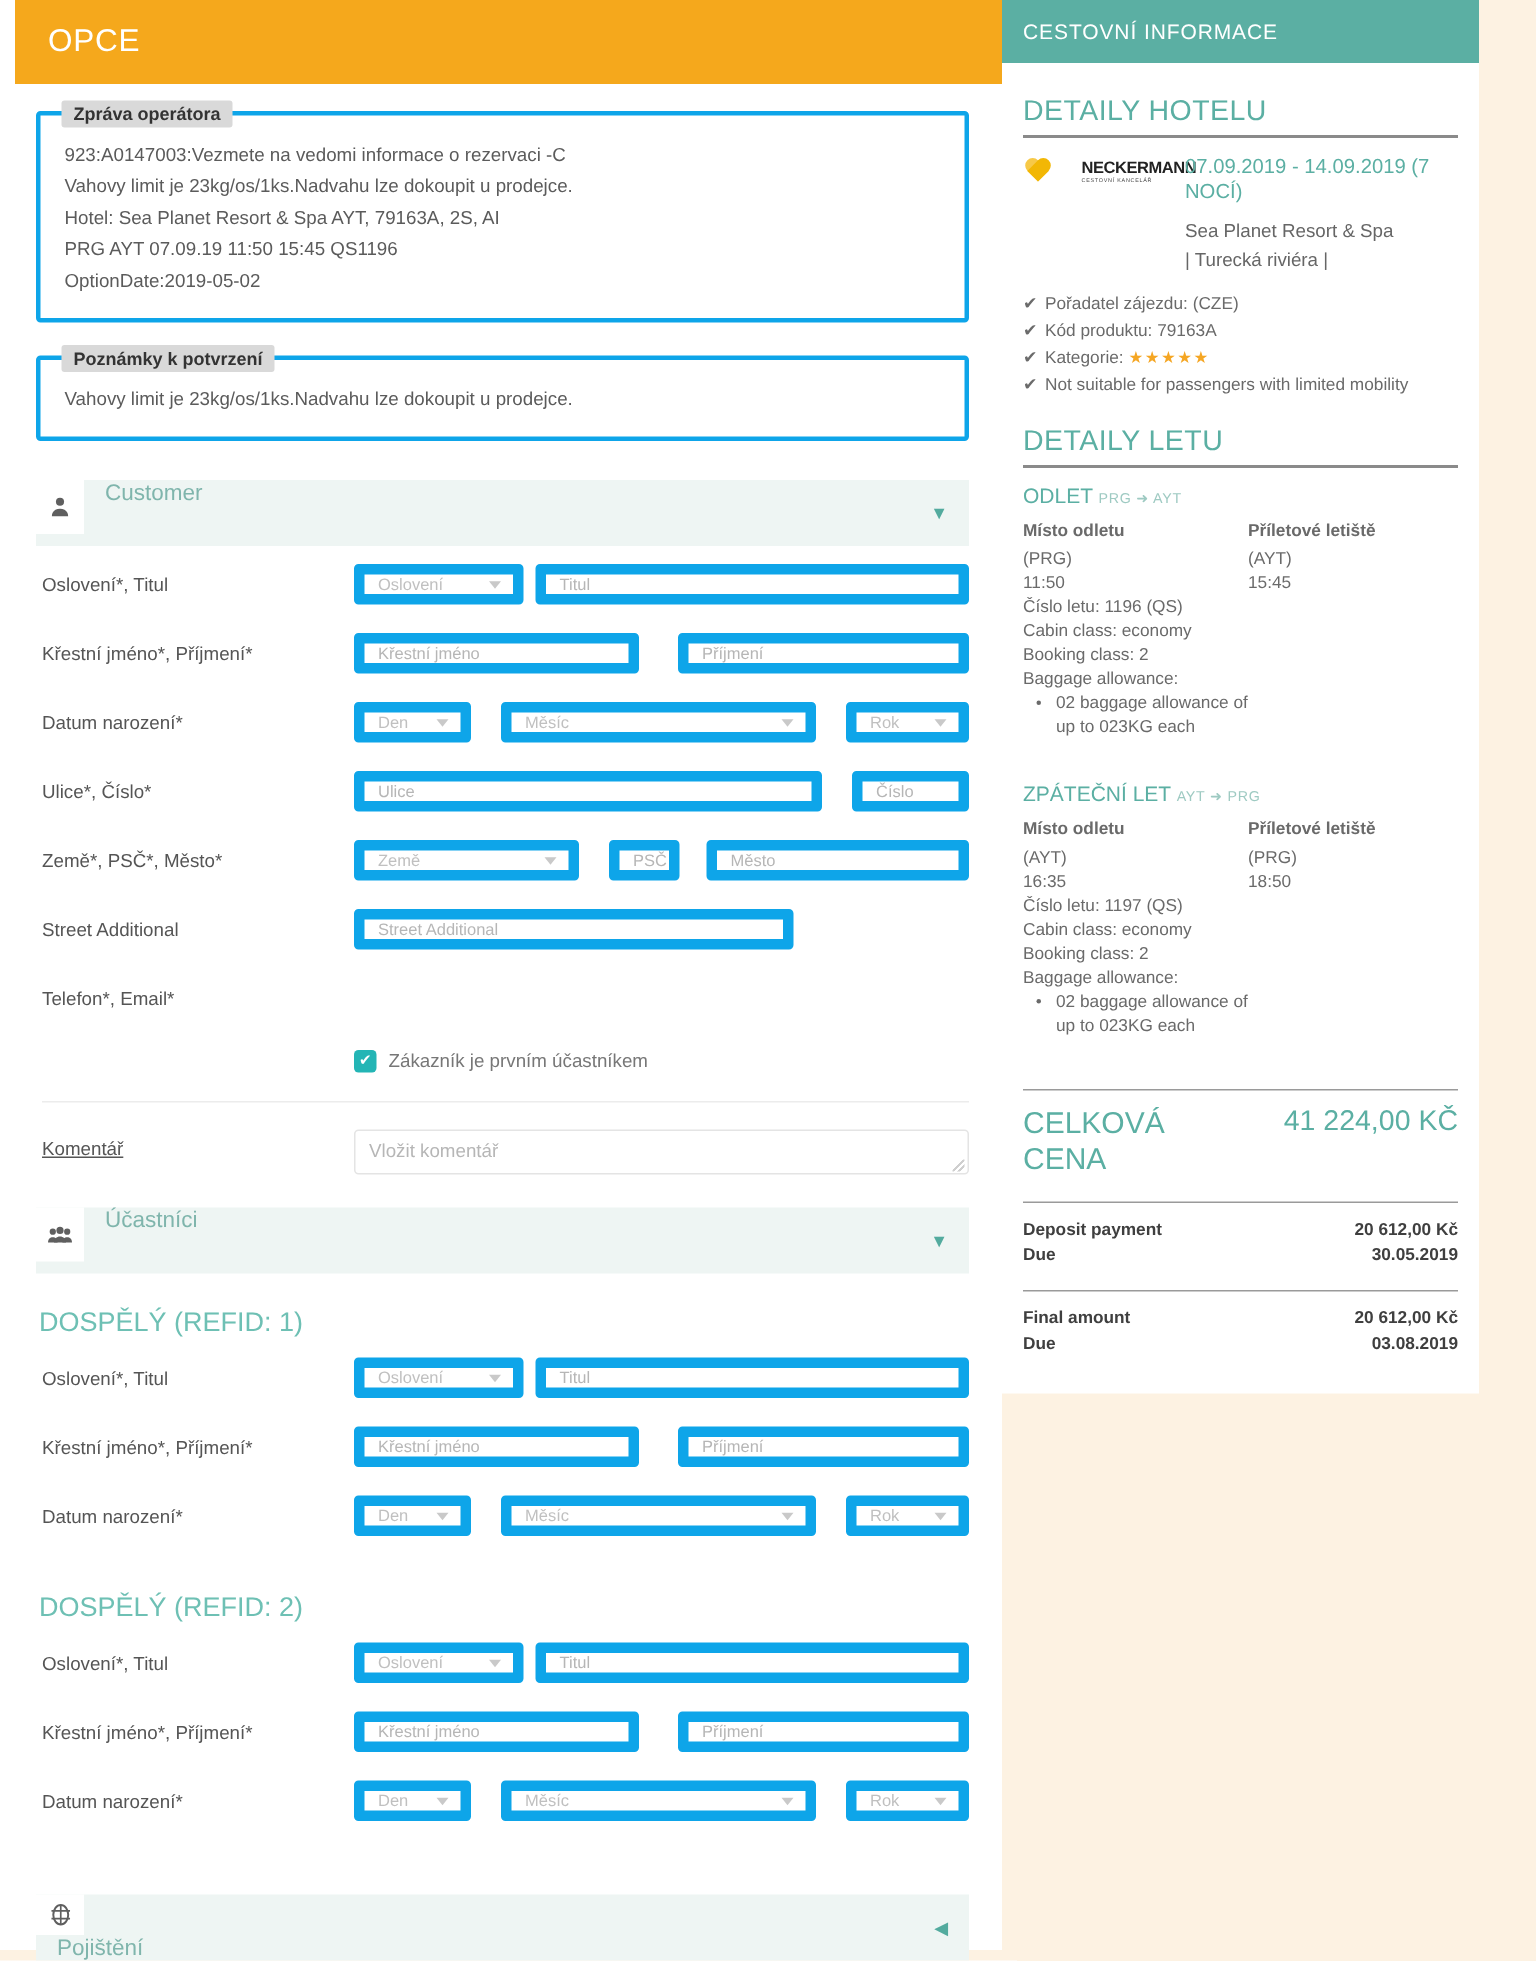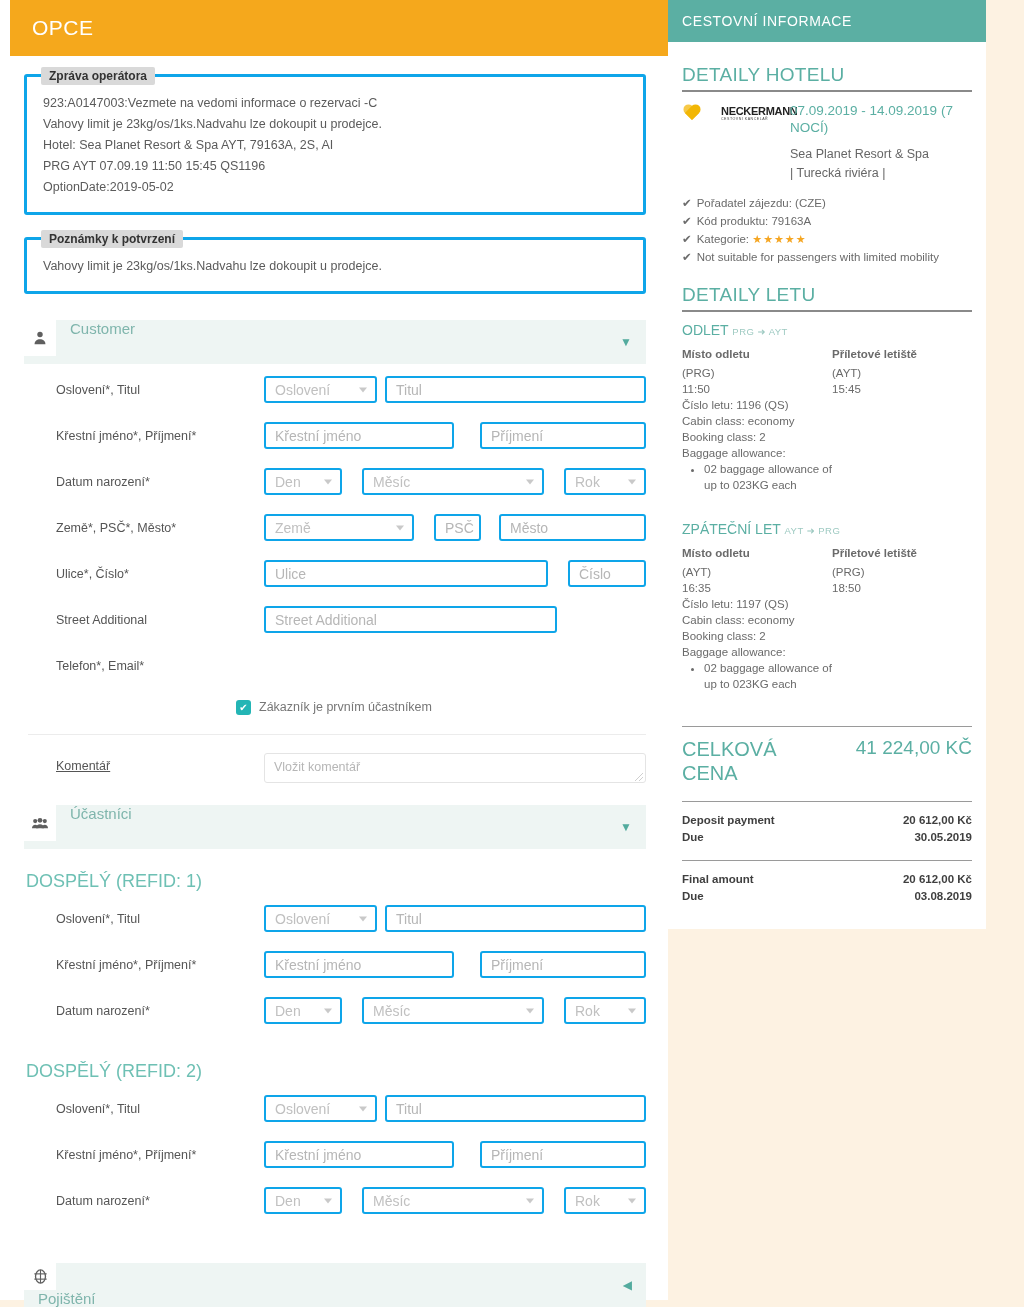--- a/index.html
+++ b/index.html
@@ -70,27 +70,26 @@
 
   
   .frow{
     display:flex; align-items:center;
     height:41px; margin-top:5px;
   }
   .flabel{
     width:212px; flex:0 0 212px;
     font-size:12.5px; color:#555;
     padding-left:4px;
-    margin-left:28px;
   }
   .fctl{ display:flex; align-items:center; gap:8px; flex:1;}
 
   .inp, .sel{
-    height:27px; border:2px solid #0ea5e9; border-radius:3px;
-    background:#fff; color:#b6b6b6; font-size:14px;
+    height:27px; border:7px solid #0ea5e9; border-radius:3px;
+    background:#fff; color:#b6b6b6; font-size:11px;
     display:flex; align-items:center;
     padding:0 9px;
     font-family:"Liberation Sans", sans-serif;
   }
   .sel{ position:relative; padding-right:24px; color:#c0c0c0;}
   .sel .car{
     position:absolute; right:8px; top:50%; transform:translateY(-50%);
     width:0;height:0;border-left:4px solid transparent;border-right:4px solid transparent;
     border-top:5px solid #c9c9c9;
   }
@@ -268,36 +267,36 @@
             <i class="car"></i>
           </div>
         <div class="sel w-rok" style="margin-left:12px;">
             <span>Rok</span>
             <i class="car"></i>
           </div>
       </div>
     </div>
 
     <div class="frow">
+      <div class="flabel">Ulice*, Číslo*</div>
+      <div class="fctl">
+        <div class="inp w-ulice">Ulice</div>
+        <div class="inp w-cislo" style="margin-left:12px;">Číslo</div>
+      </div>
+    </div>
+
+    <div class="frow">
       <div class="flabel">Země*, PSČ*, Město*</div>
       <div class="fctl">
         <div class="sel w-zeme">
             <span>Země</span>
             <i class="car"></i>
           </div>
         <div class="inp w-psc" style="margin-left:12px;">PSČ</div>
         <div class="inp w-mesto" style="margin-left:10px;">Město</div>
-      </div>
-    </div>
-
-    <div class="frow">
-      <div class="flabel">Ulice*, Číslo*</div>
-      <div class="fctl">
-        <div class="inp w-ulice">Ulice</div>
-        <div class="inp w-cislo" style="margin-left:12px;">Číslo</div>
       </div>
     </div>
 
     <div class="frow">
       <div class="flabel">Street Additional</div>
       <div class="fctl">
         <div class="inp w-street">Street Additional</div>
       </div>
     </div>
 

